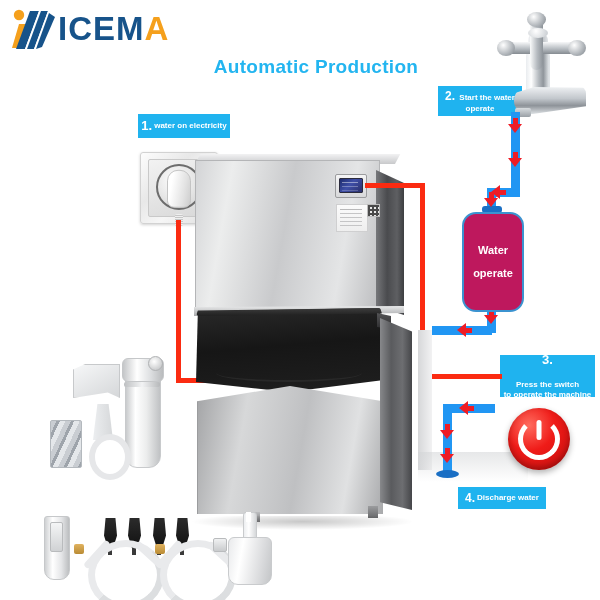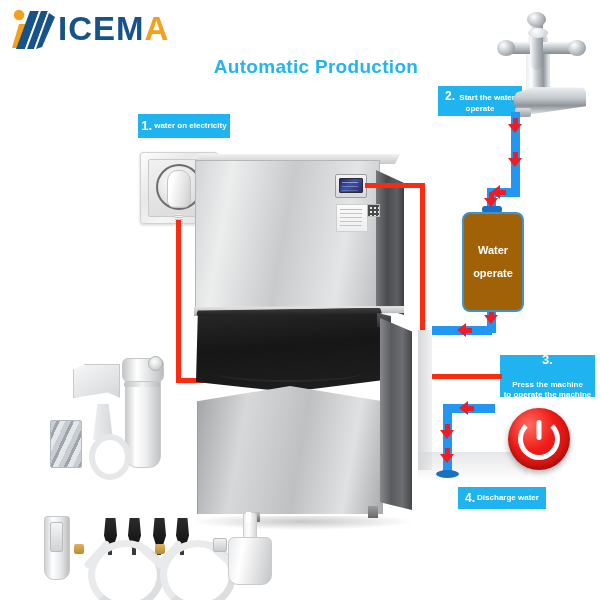--- a/index.html
+++ b/index.html
@@ -211,21 +211,21 @@
     background:radial-gradient(circle at 40% 30%,#ffffff,#c3c8cd);
   }
   .fa-tip{
     position:absolute;left:17px;top:96px;width:16px;height:9px;
     background:linear-gradient(180deg,#d8dcdf,#9aa0a6);border-radius:2px;
   }
 
   
   .purifier{
     position:absolute;left:462px;top:212px;width:58px;height:96px;
-    background:#a16207;border:2px solid #3b93d0;border-radius:8px;
+    background:#be185d;border:2px solid #3b93d0;border-radius:14px;
     color:#ffffff;font-weight:bold;font-size:11px;
     display:flex;flex-direction:column;align-items:center;justify-content:center;
     line-height:2.1;text-align:right;
   }
 
   
   .pipe{position:absolute;background:#2196f3;}
   .pipe-v{width:9px;}
   .pipe-h{height:9px;}
   .pipe-end{
@@ -391,21 +391,21 @@
   </div>
 
   <div class="callout c2">
     <span><span class="num">2.</span>
     <span>Start the water</span><br>
     <span>operate</span></span>
   </div>
 
   <div class="callout c3">
     <span><span class="num">3.</span><br>
-    <span>Press the machine</span><br>
+    <span>Press the switch</span><br>
     <span>to operate the machine</span></span>
   </div>
 
   <div class="callout c4">
     <span class="num">4.</span>
     <span>Discharge water</span>
   </div>
 
   <div class="socket">
     <div class="socket-plate"></div>

